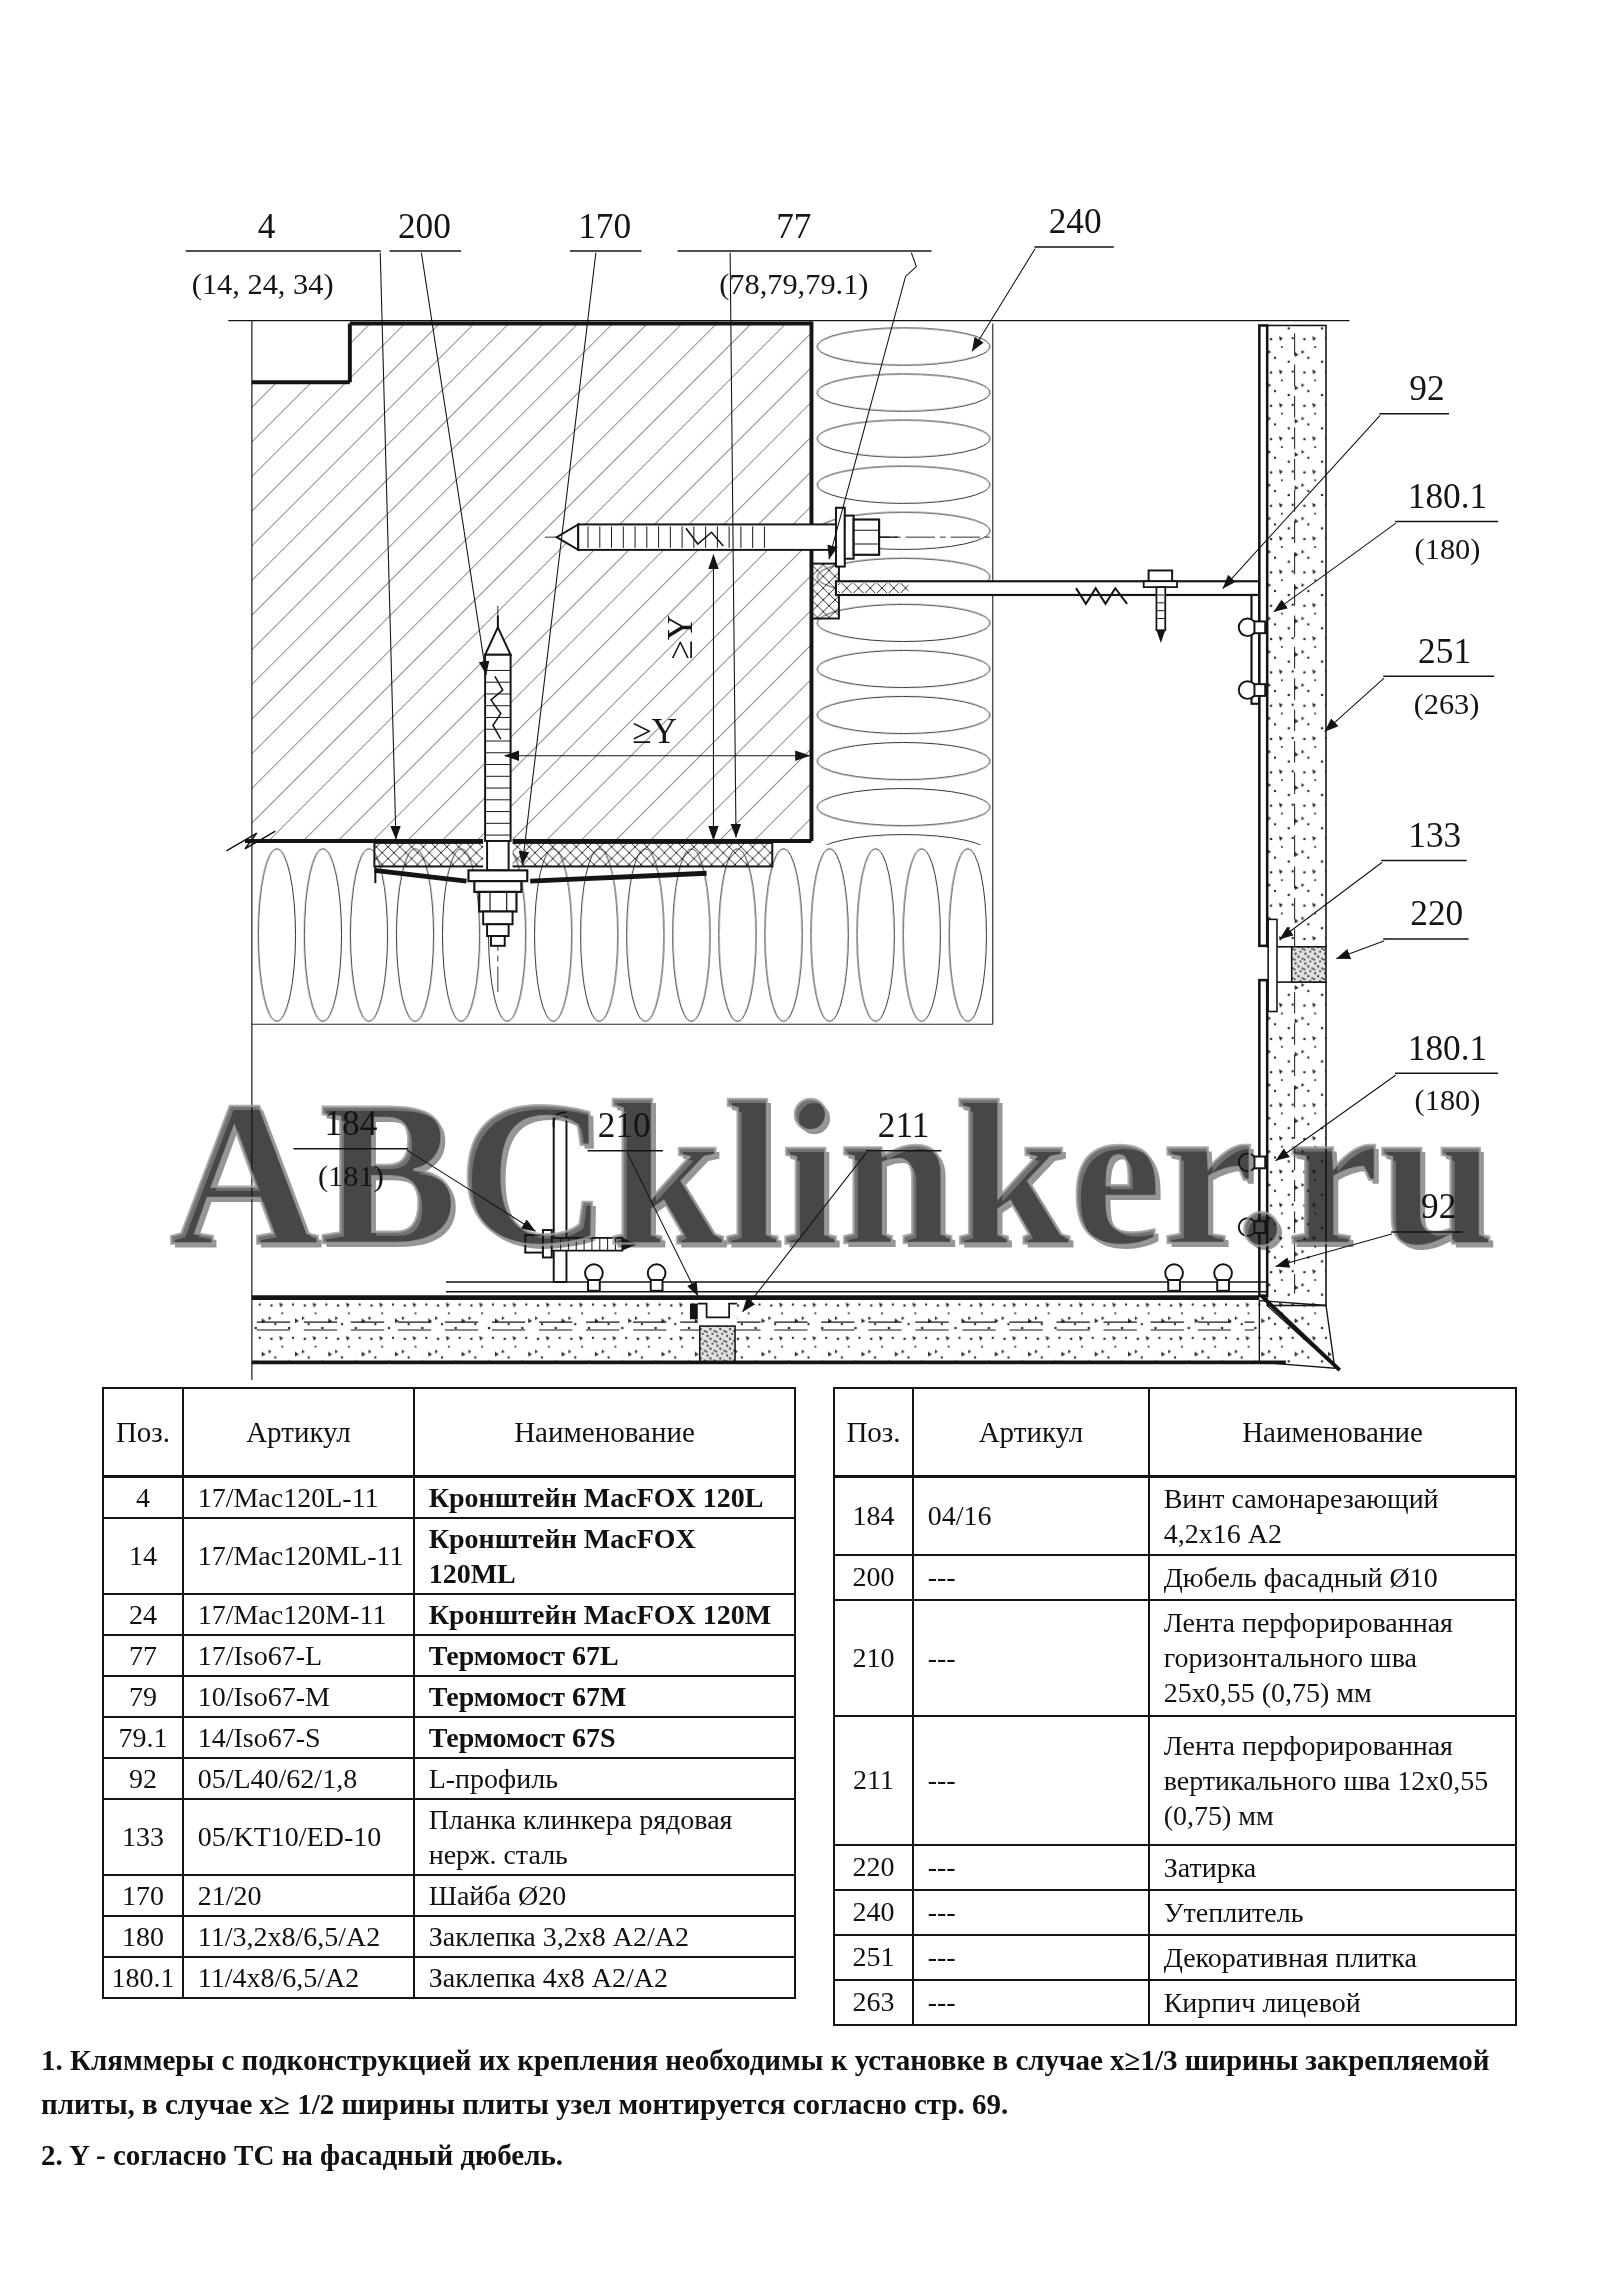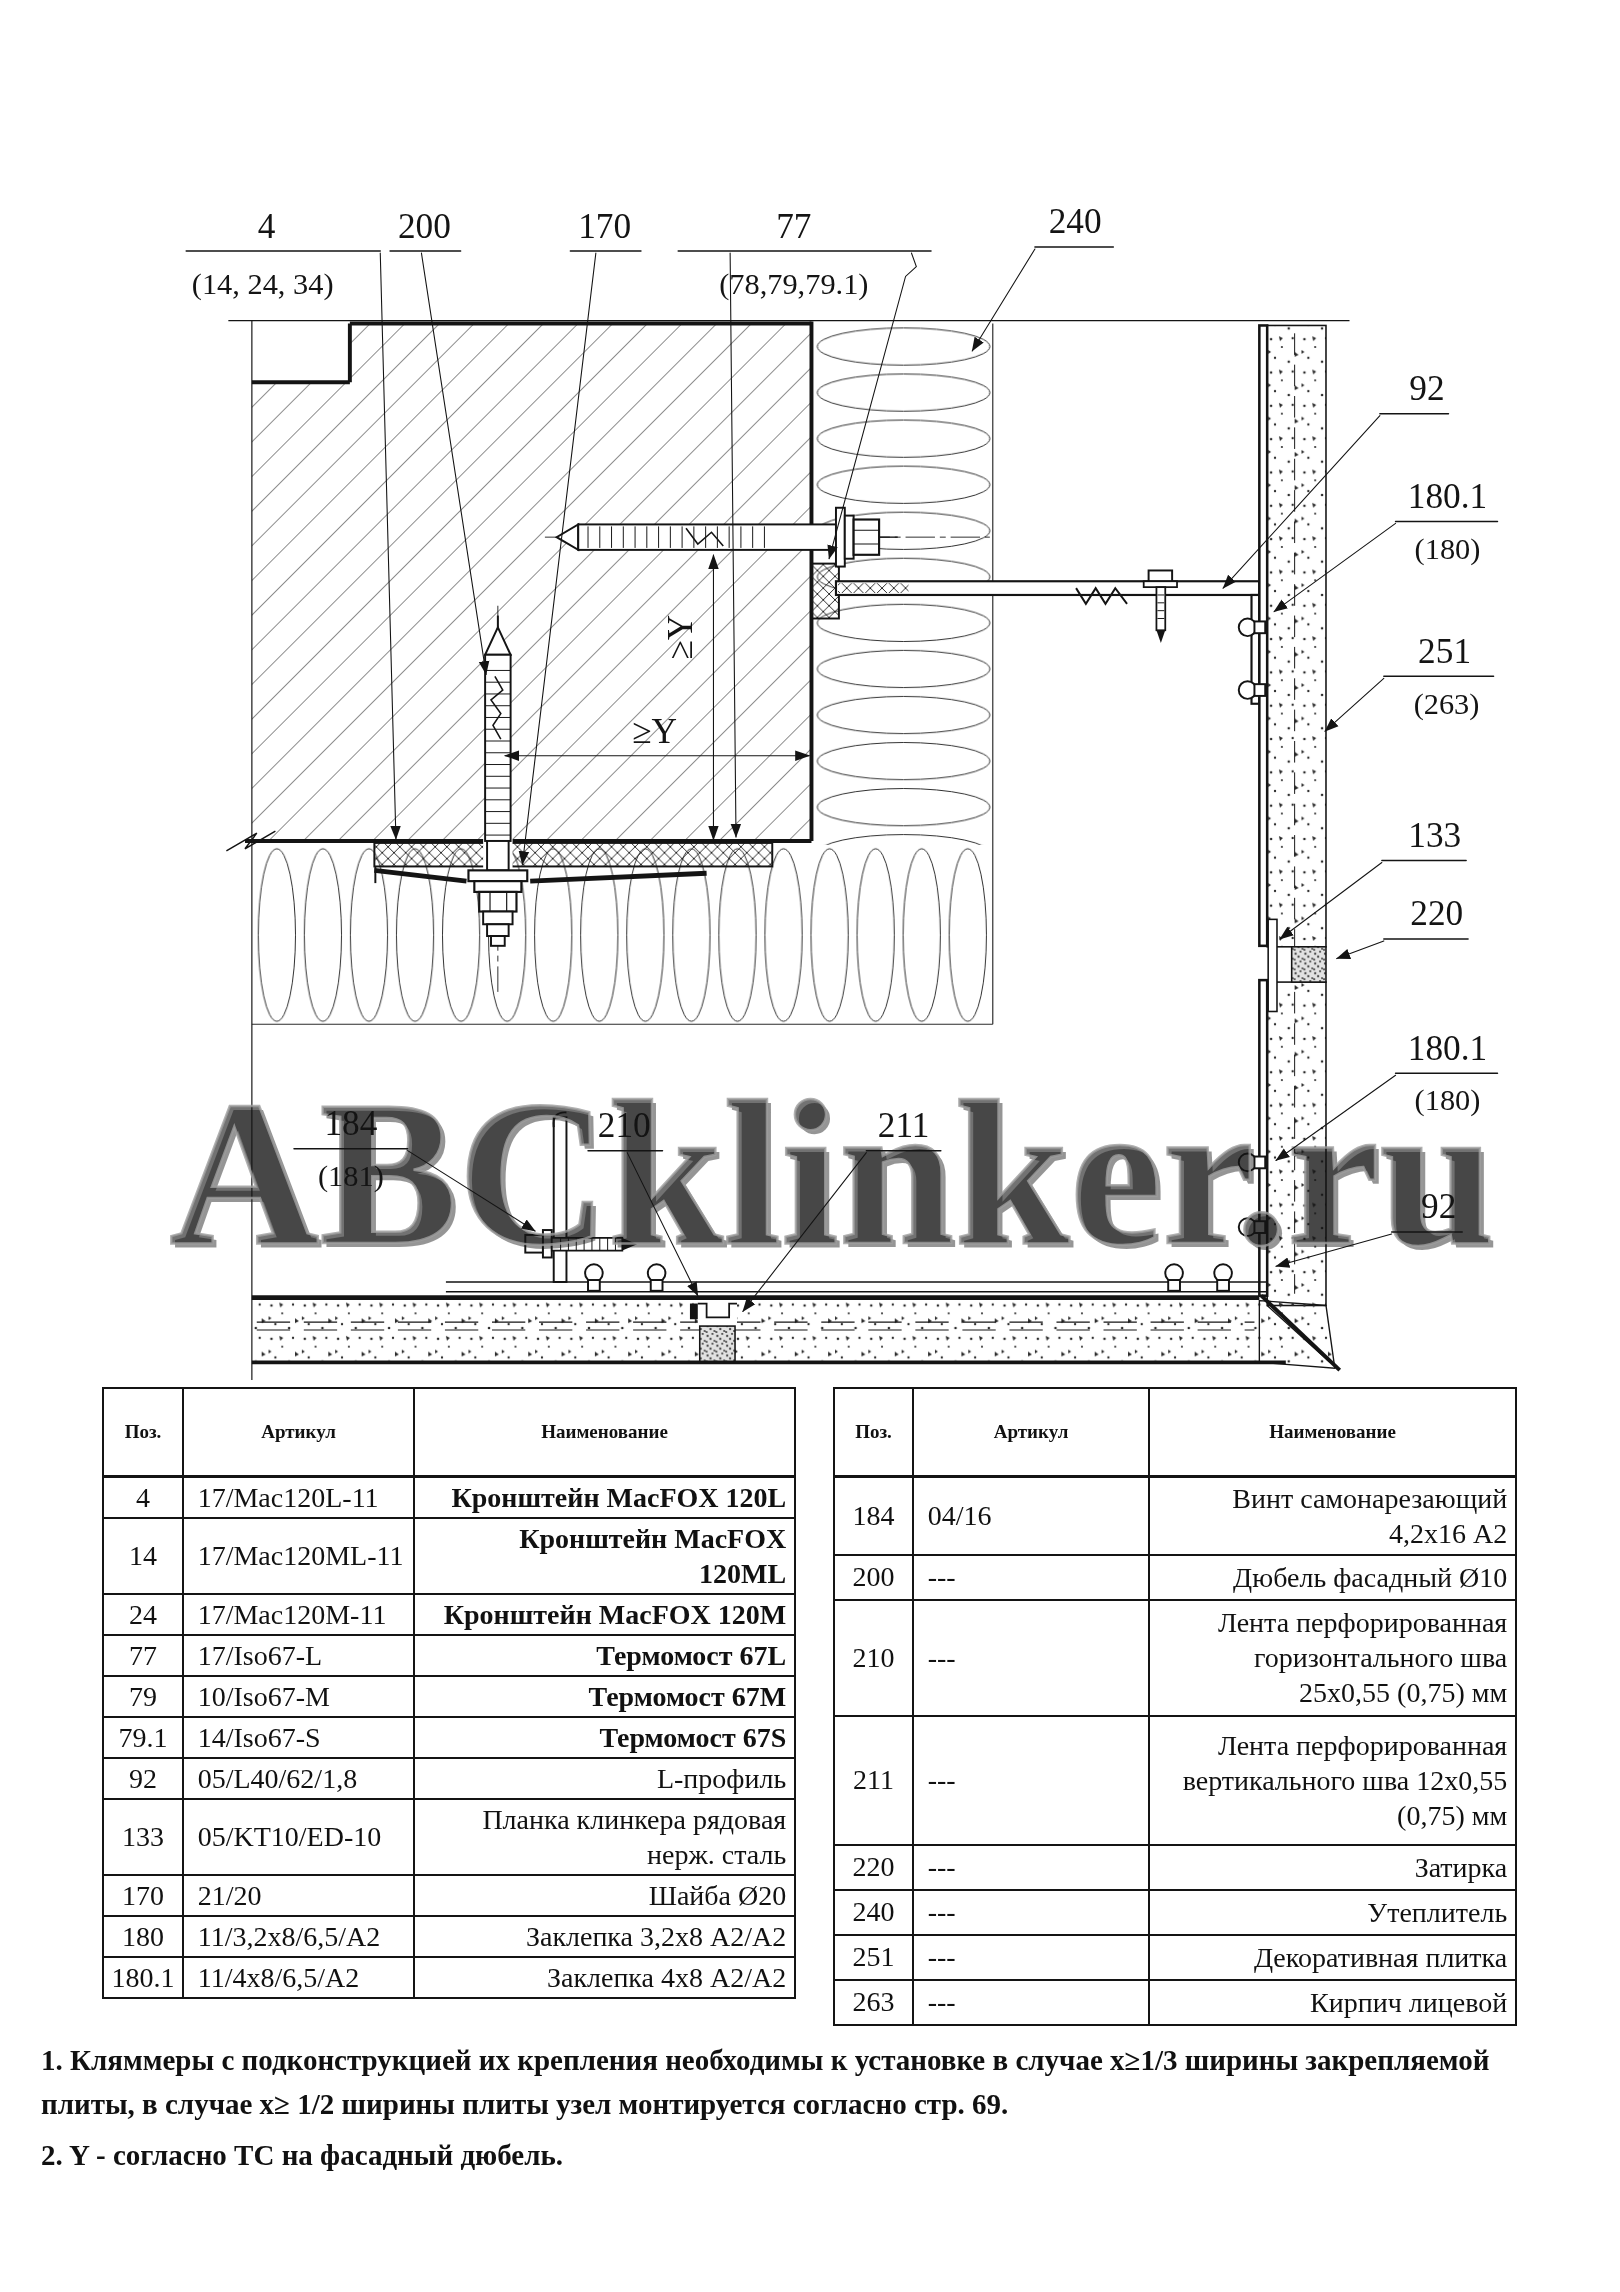--- a/index.html
+++ b/index.html
@@ -5,24 +5,24 @@
   html,body{margin:0;padding:0;}
   body{width:1620px;height:2293px;position:relative;background:#ffffff;overflow:hidden;
        font-family:"Liberation Serif","DejaVu Serif",serif;color:#111;}
   svg text{font-family:"Liberation Serif","DejaVu Serif",serif;fill:#141414;}
   .num{font-size:36px;}
   .alt{font-size:31px;}
   .dim{font-size:36px;font-style:normal;}
   .parts-table{position:absolute;border-collapse:collapse;background:#fff;table-layout:fixed;}
   .parts-table td,.parts-table th{border:2px solid #141414;padding:2px 7.8px;font-size:28px;overflow:hidden;}
   .parts-table{border:2.9px solid #141414;}
-  .parts-table th{font-weight:bold;font-size:19px;height:82px;border-bottom:3.9px solid #141414;text-align:center;}
+  .parts-table th{font-weight:normal;font-size:29px;height:82px;border-bottom:3.9px solid #141414;text-align:center;}
   .parts-table td.pos{text-align:center;padding:2px 2px;}
   .parts-table td.art{text-align:left;padding-left:13.7px;}
-  .parts-table td.name{text-align:right;padding-left:13.7px;line-height:1.25;margin-top:8px;}
+  .parts-table td.name{text-align:left;padding-left:13.7px;line-height:1.25;margin-top:8px;}
   .t-left tr.r{height:36px;}
   .rh-s{height:45px;}.rh-m{height:78px;}.rh-l{height:116px;}.rh-xl{height:129px;}
   .bn{font-weight:bold;}
   #notes{position:absolute;left:41px;top:2039px;width:1549px;font-size:29px;line-height:1.5;font-weight:bold;}
   #notes p{margin:0 0 7.8px 0;}
 </style>
 </head>
 <body>
 
 <svg width="1620" height="1384" viewBox="0 0 1653 1412" style="position:absolute;left:0;top:0;">

